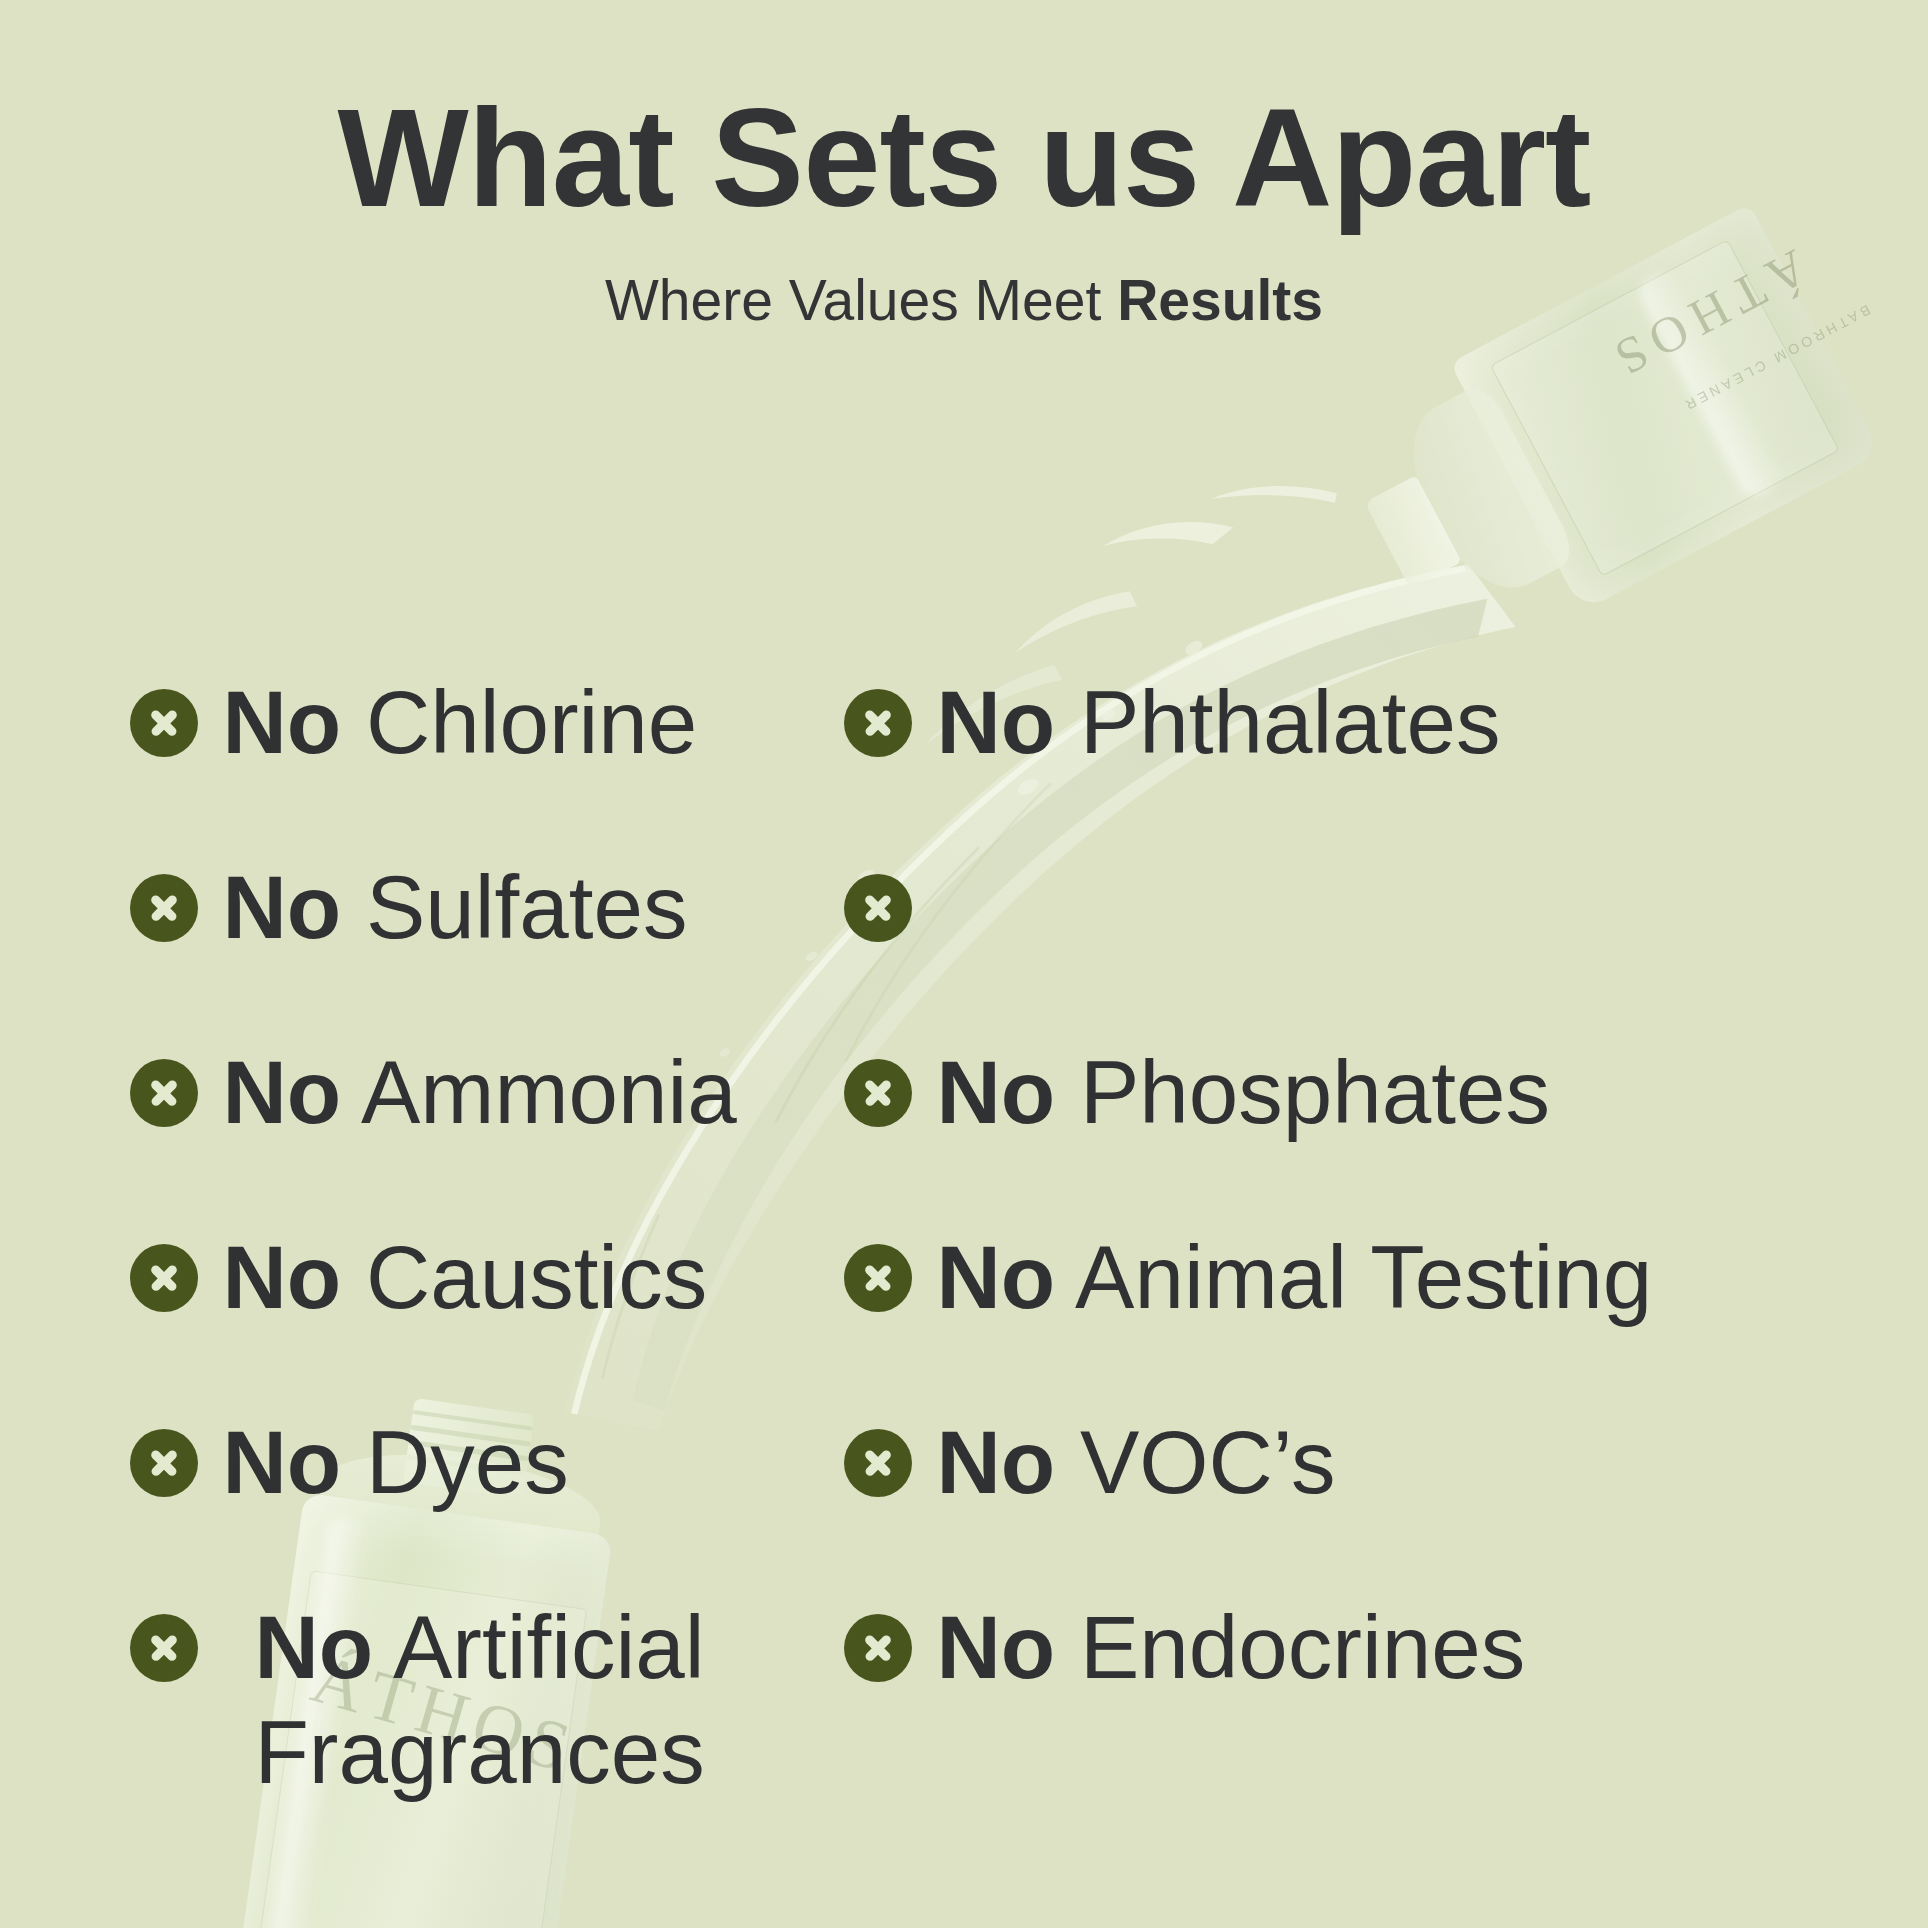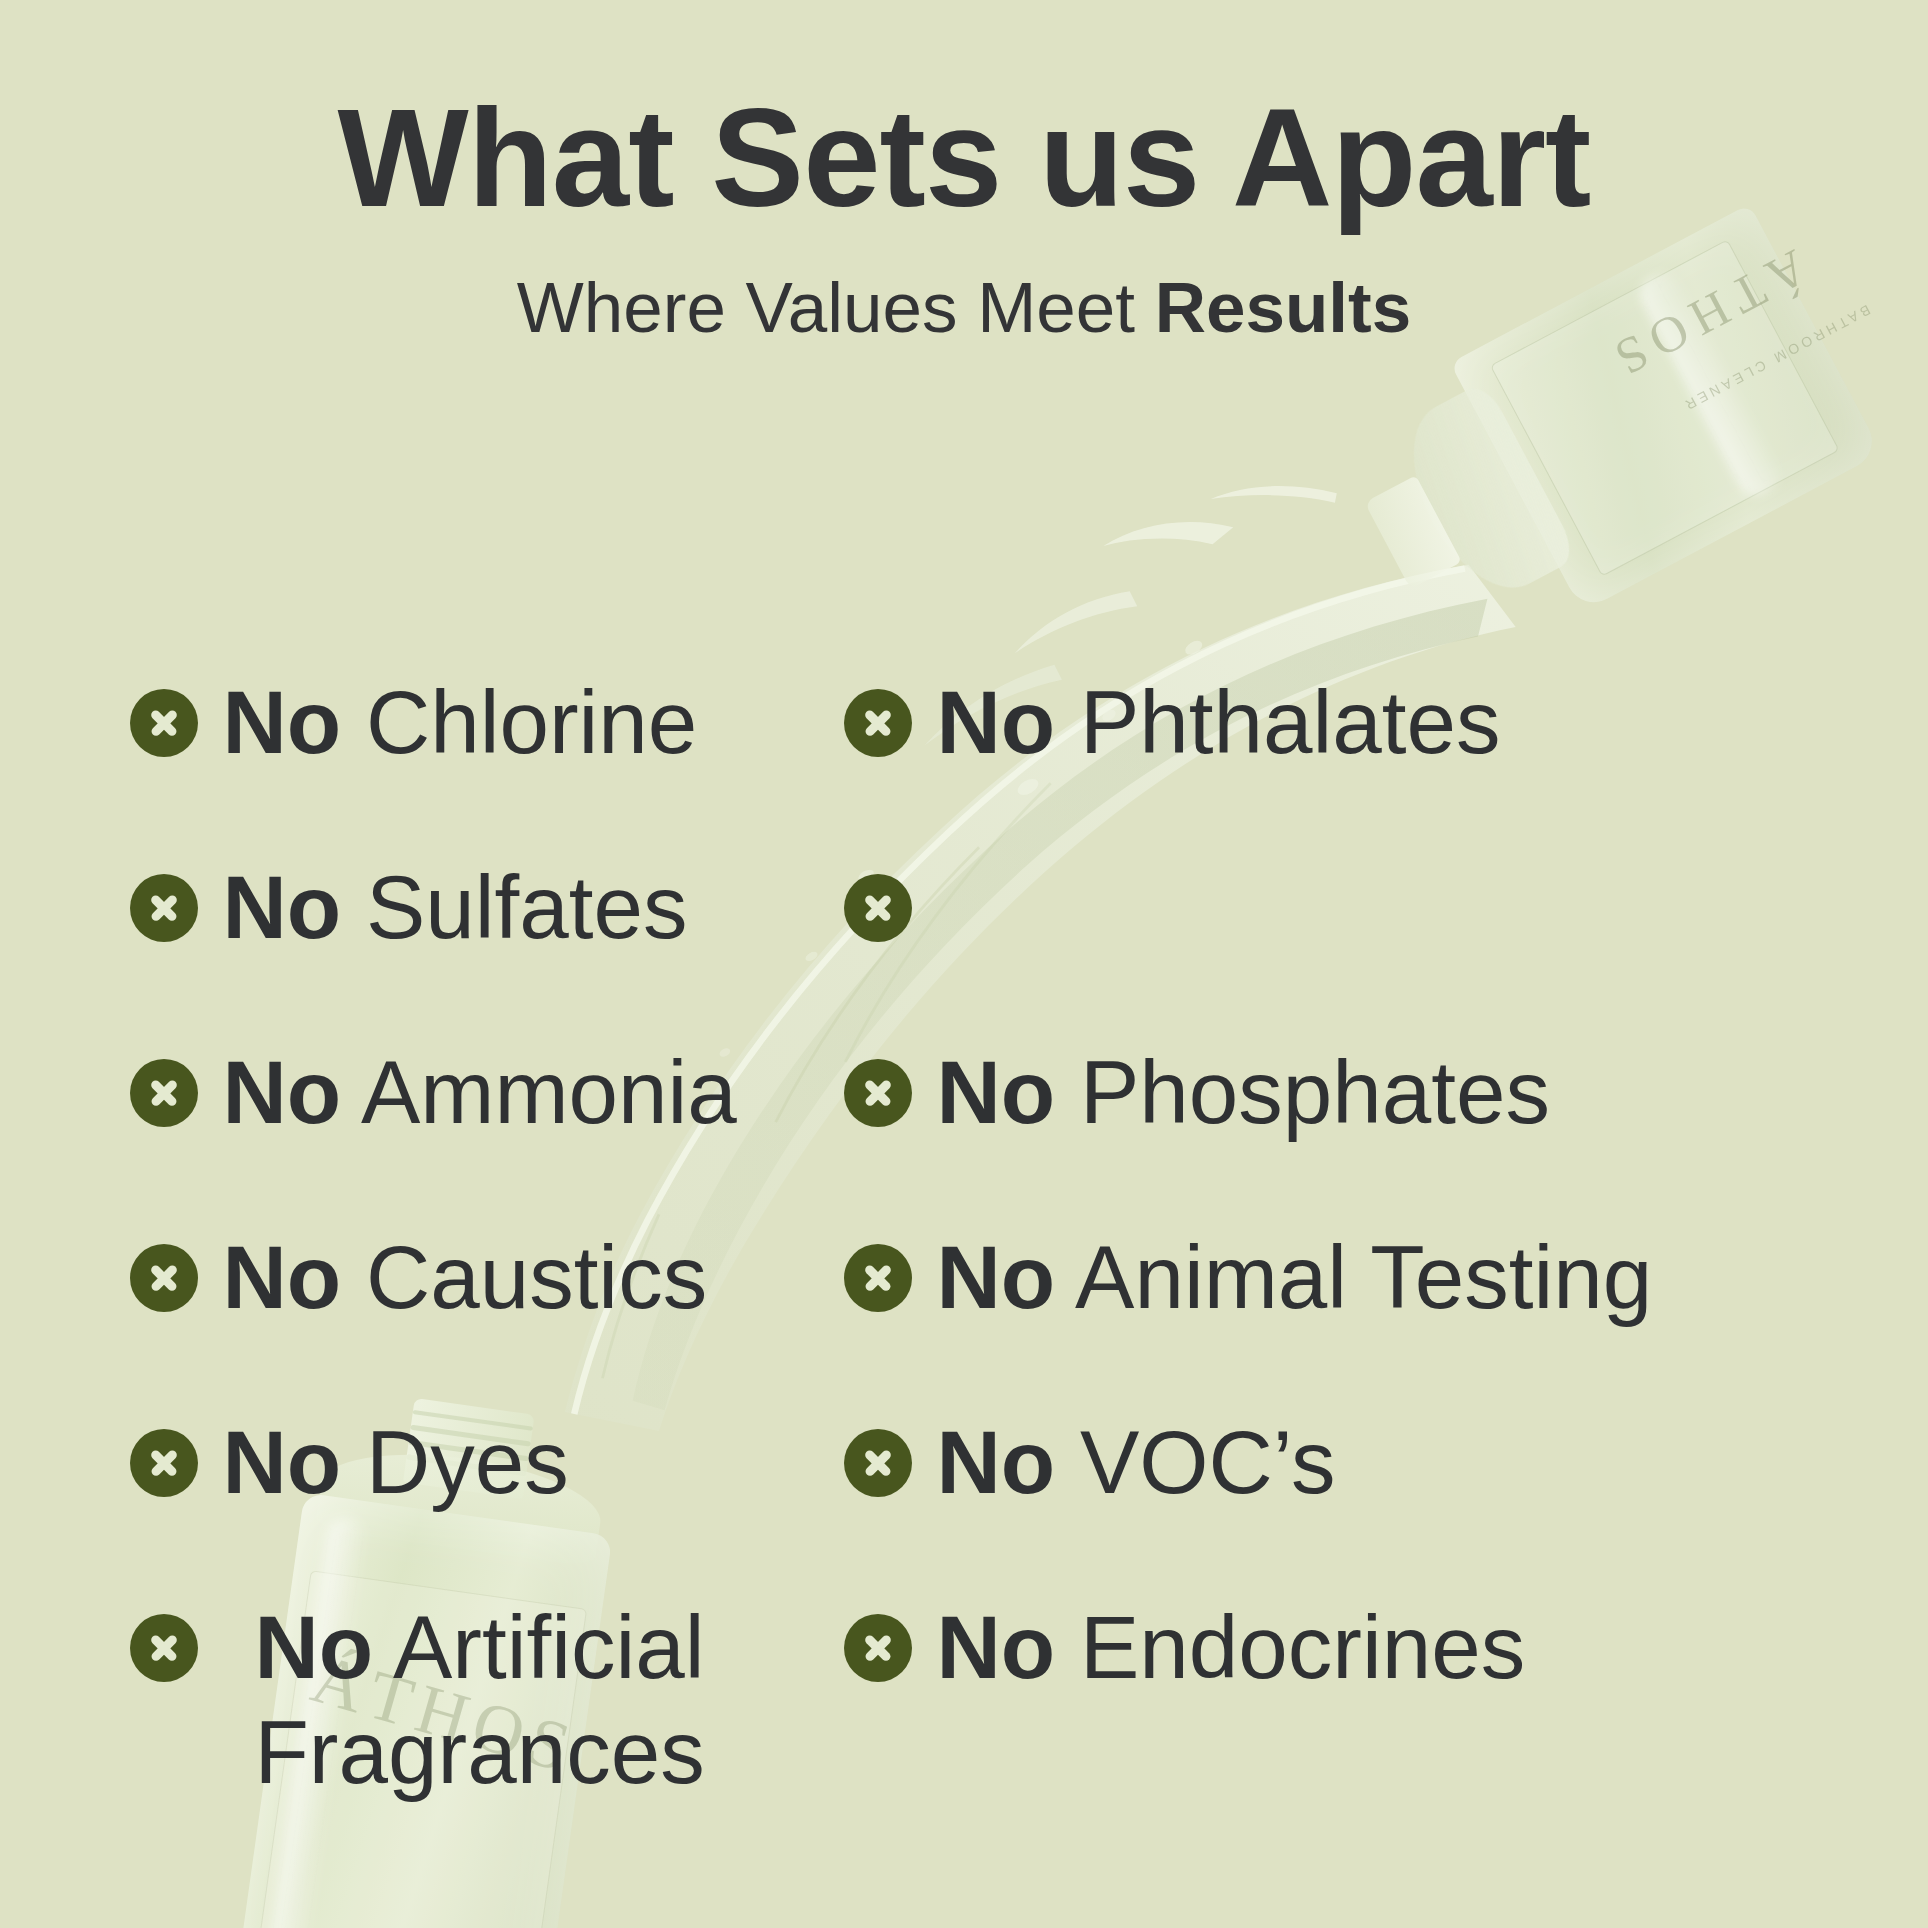--- a/index.html
+++ b/index.html
@@ -190,21 +190,21 @@
   }
   #page-title {
     font-size:139px;
     font-weight:700;
     color:#333436;
     letter-spacing:-0.9px;
     line-height:1.0;
   }
   #page-subtitle {
     margin-top:45px;
-    font-size:71px;
+    font-size:57px;
     font-weight:400;
     color:#333436;
     letter-spacing:0px;
     line-height:1.0;
   }
   #page-subtitle .strong { font-weight:700; }
 
   
   #benefits {
     position:absolute;

